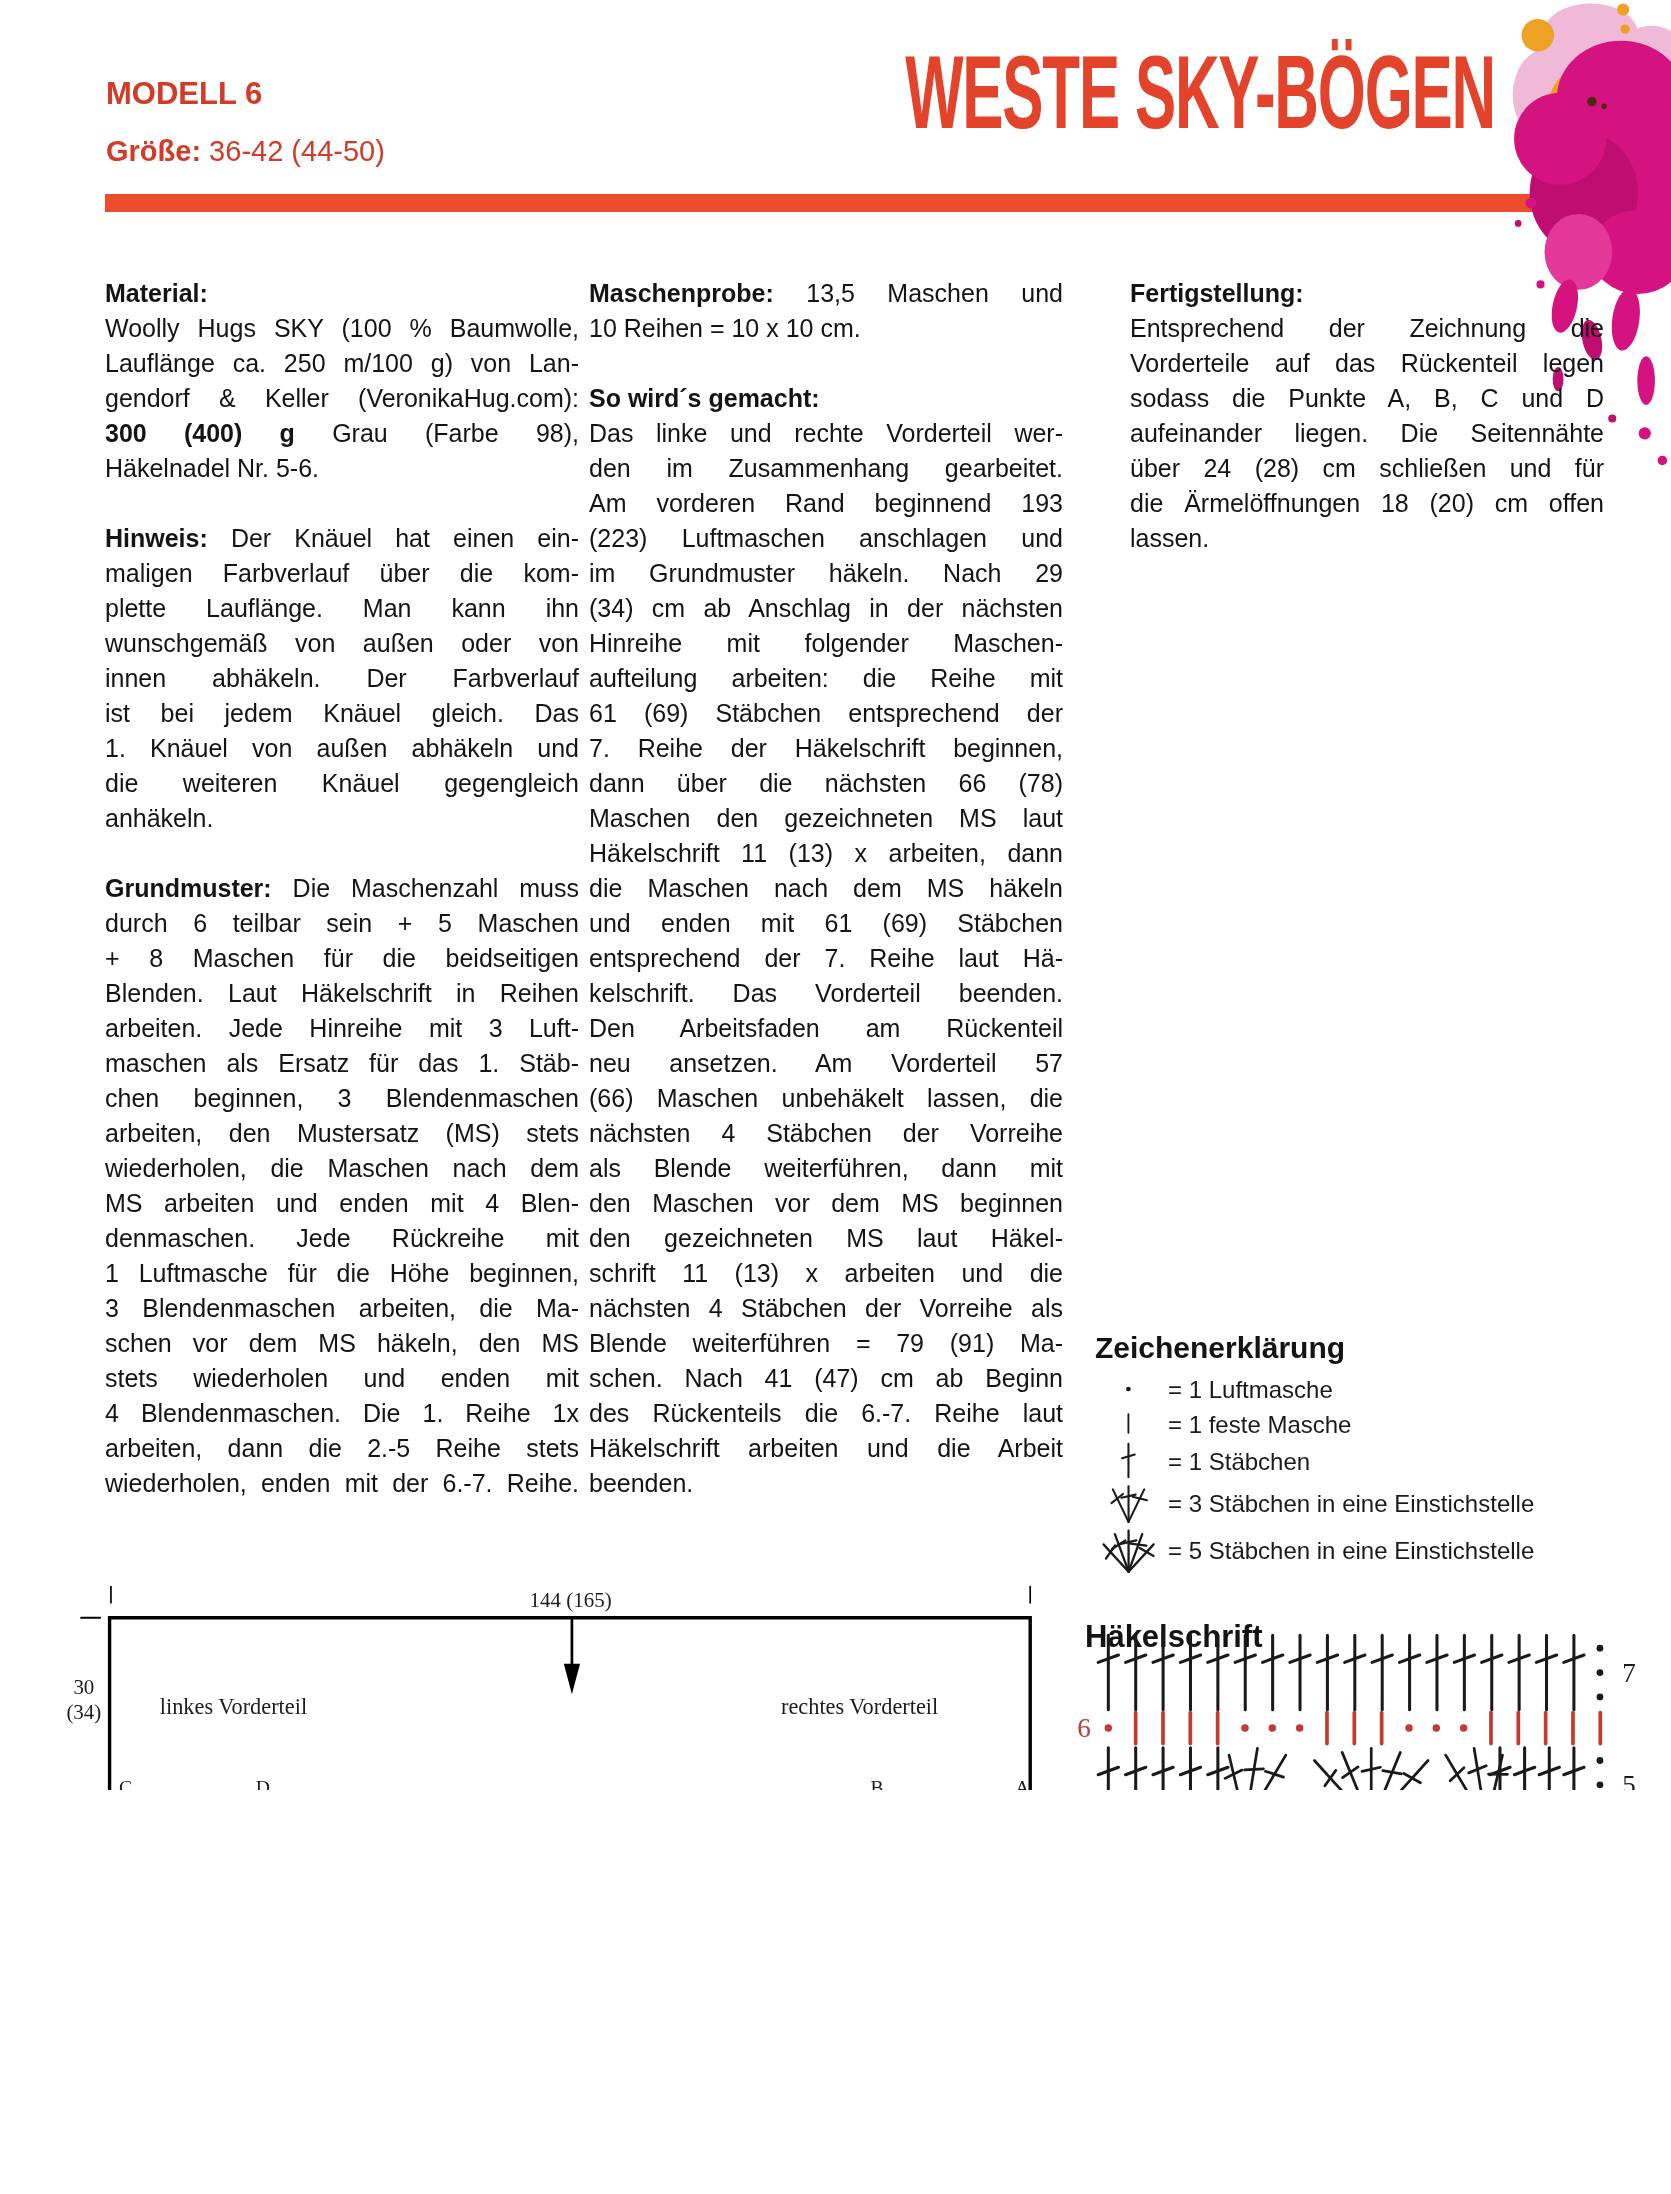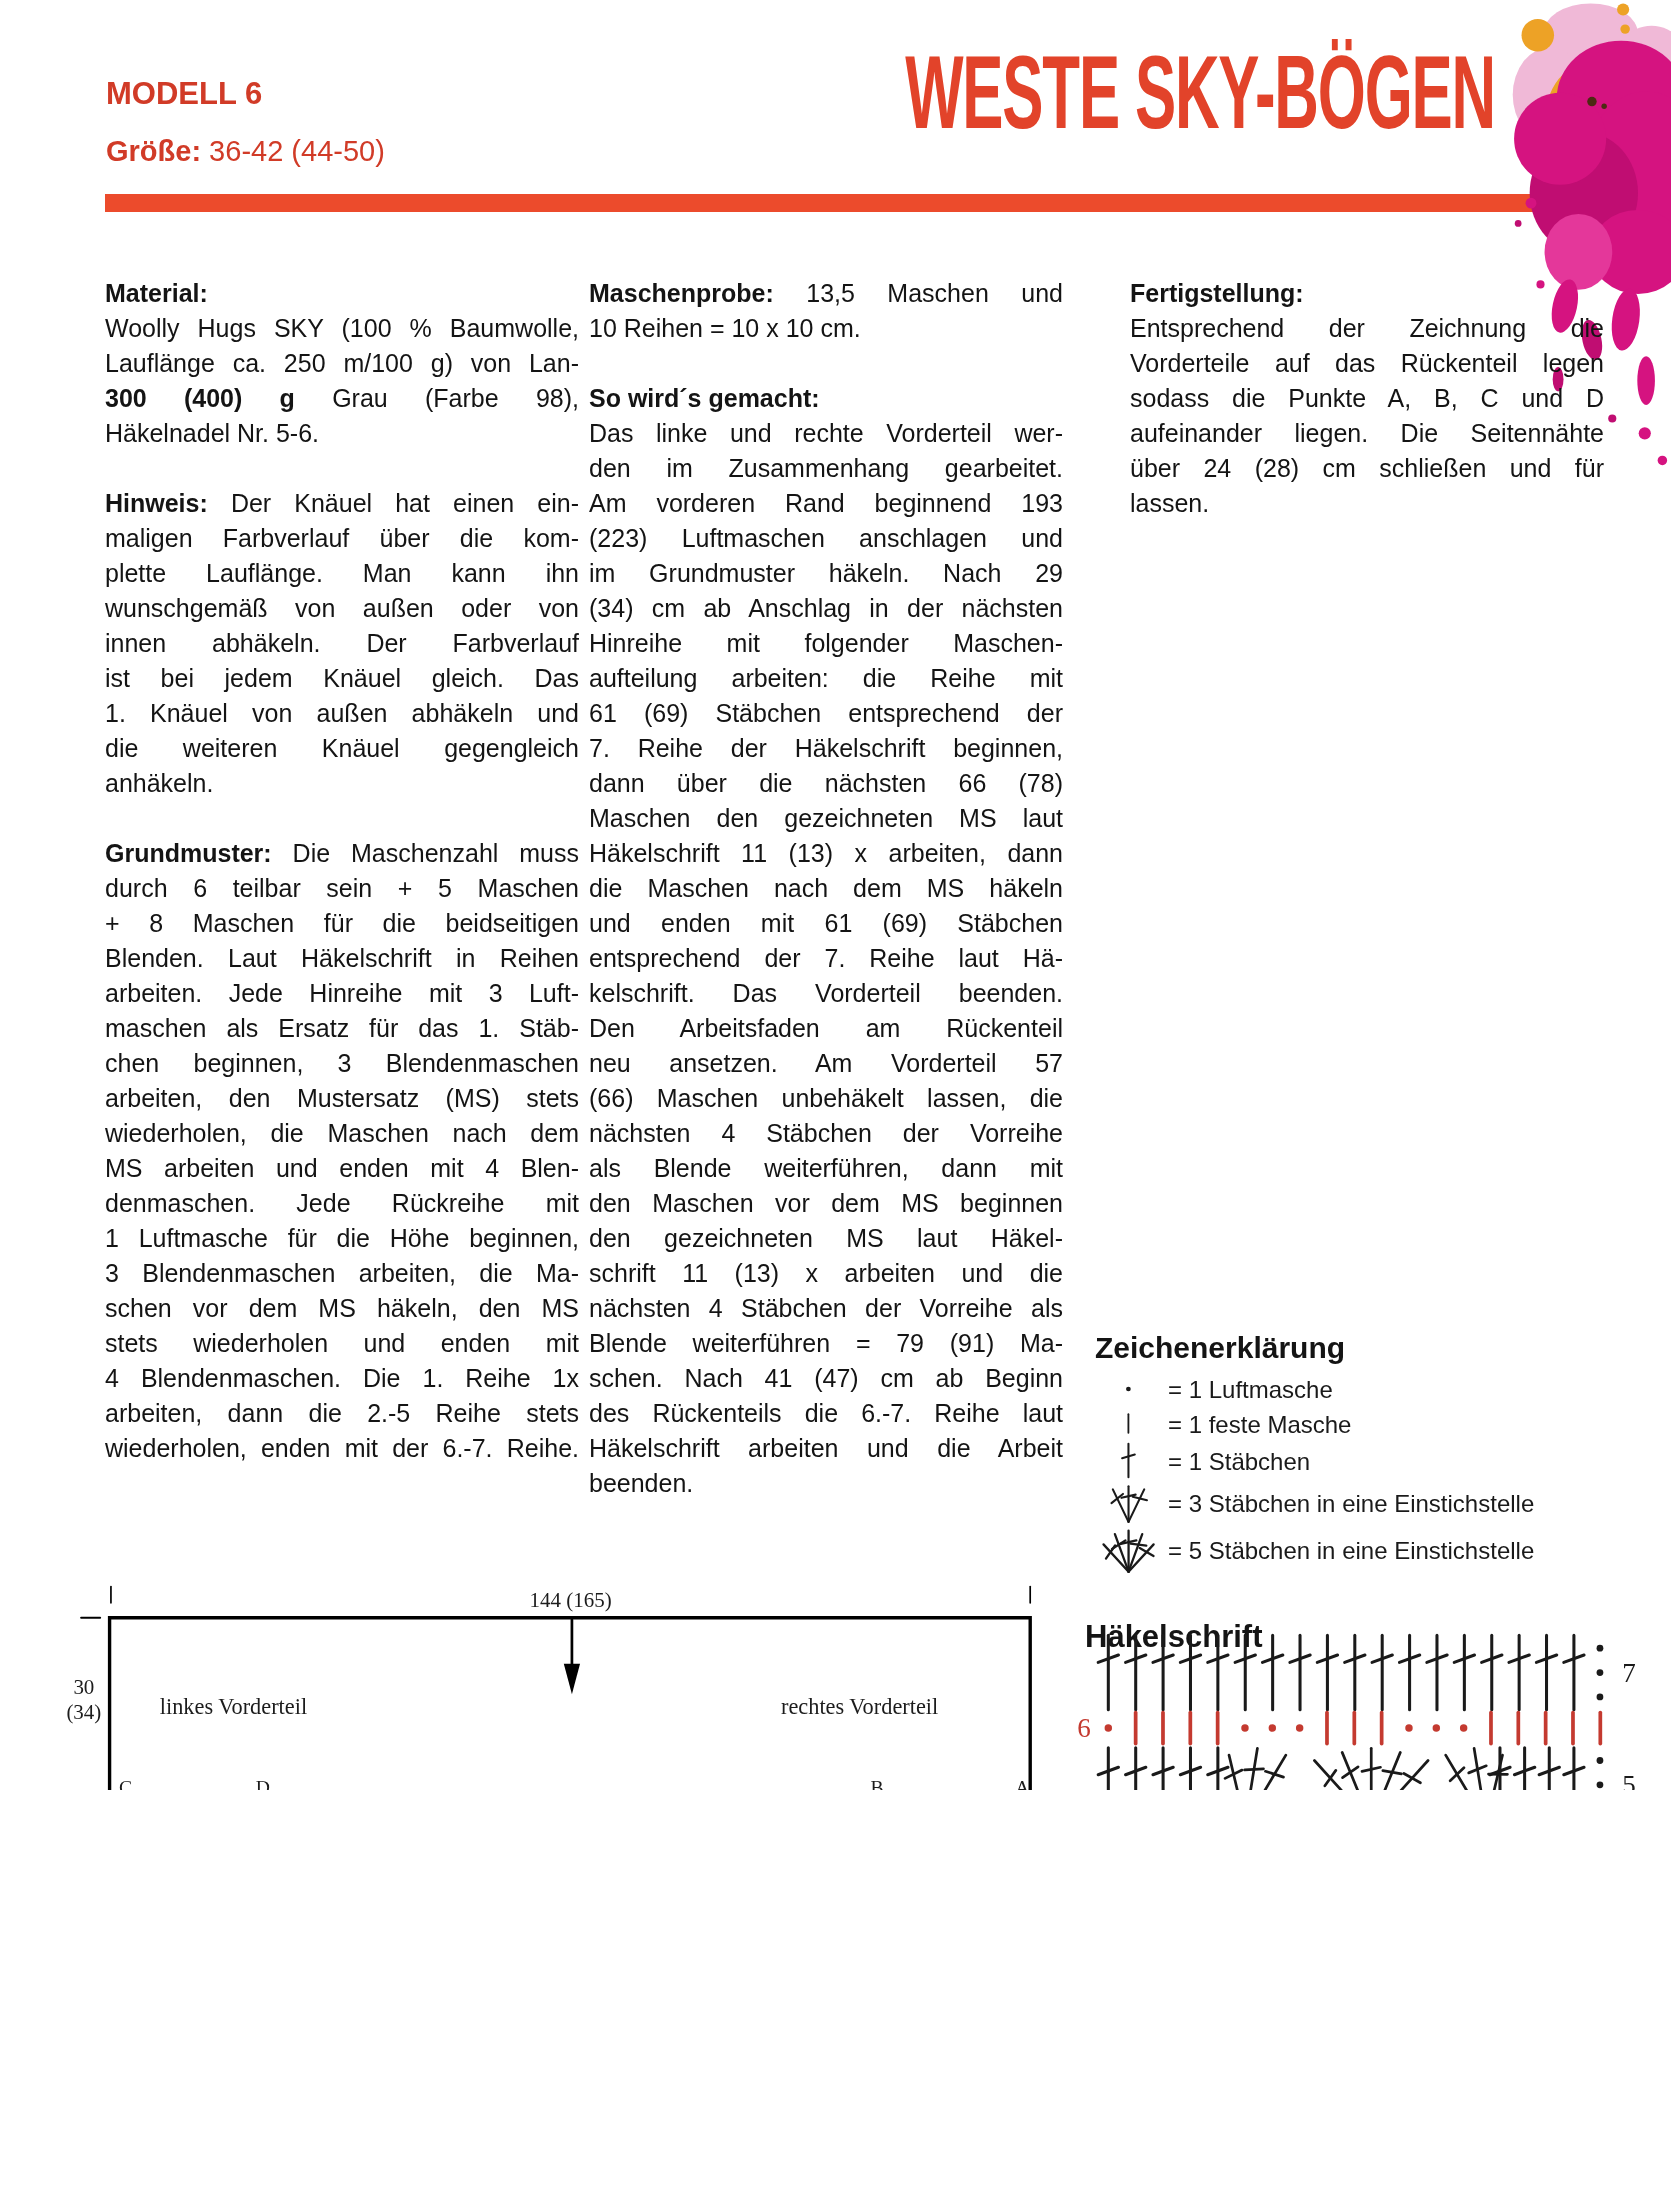--- a/index.html
+++ b/index.html
@@ -76,20 +76,21 @@
     <circle cx="2456" cy="680" r="7" style="fill:var(--splat-magenta)"></circle>
     <circle cx="2352" cy="150" r="7" style="fill:var(--splat-brown)"></circle>
     <circle cx="2370" cy="157" r="4" style="fill:var(--splat-brown)"></circle>
   </svg>
 
   <div id="col1" class="col">
       <div class="block">
         <div class="line"><b>Material:</b></div>
         <div class="line j">Woolly Hugs SKY (100 % Baumwolle,</div>
         <div class="line j">Lauflänge ca. 250 m/100 g) von Lan-</div>
+        <div class="line j">gendorf &amp; Keller (VeronikaHug.com):</div>
         <div class="line j"><b>300 (400) g</b> Grau (Farbe 98),</div>
         <div class="line">Häkelnadel Nr. 5-6.</div>
       </div>
       <div class="block">
         <div class="line j"><b>Hinweis:</b> Der Knäuel hat einen ein-</div>
         <div class="line j">maligen Farbverlauf über die kom-</div>
         <div class="line j">plette Lauflänge. Man kann ihn</div>
         <div class="line j">wunschgemäß von außen oder von</div>
         <div class="line j">innen abhäkeln. Der Farbverlauf</div>
         <div class="line j">ist bei jedem Knäuel gleich. Das</div>
@@ -159,20 +160,21 @@
       </div>
     </div>
   <div id="col3" class="col">
       <div class="block">
         <div class="line"><b>Fertigstellung:</b></div>
         <div class="line j">Entsprechend der Zeichnung die</div>
         <div class="line j">Vorderteile auf das Rückenteil legen</div>
         <div class="line j">sodass die Punkte A, B, C und D</div>
         <div class="line j">aufeinander liegen. Die Seitennähte</div>
         <div class="line j">über 24 (28) cm schließen und für</div>
+        <div class="line j">die Ärmelöffnungen 18 (20) cm offen</div>
         <div class="line">lassen.</div>
       </div>
     </div>
 
   <div id="legend-heading">Zeichenerklärung</div>
   <div id="legend">
       <div class="leg-row" style="height: 34px;">
         <div class="leg-sym"><svg viewBox="0 0 118 86" width="80" height="34">
             <g>
               <circle cx="60" cy="43" r="6" fill="#1a1a1a"></circle>

